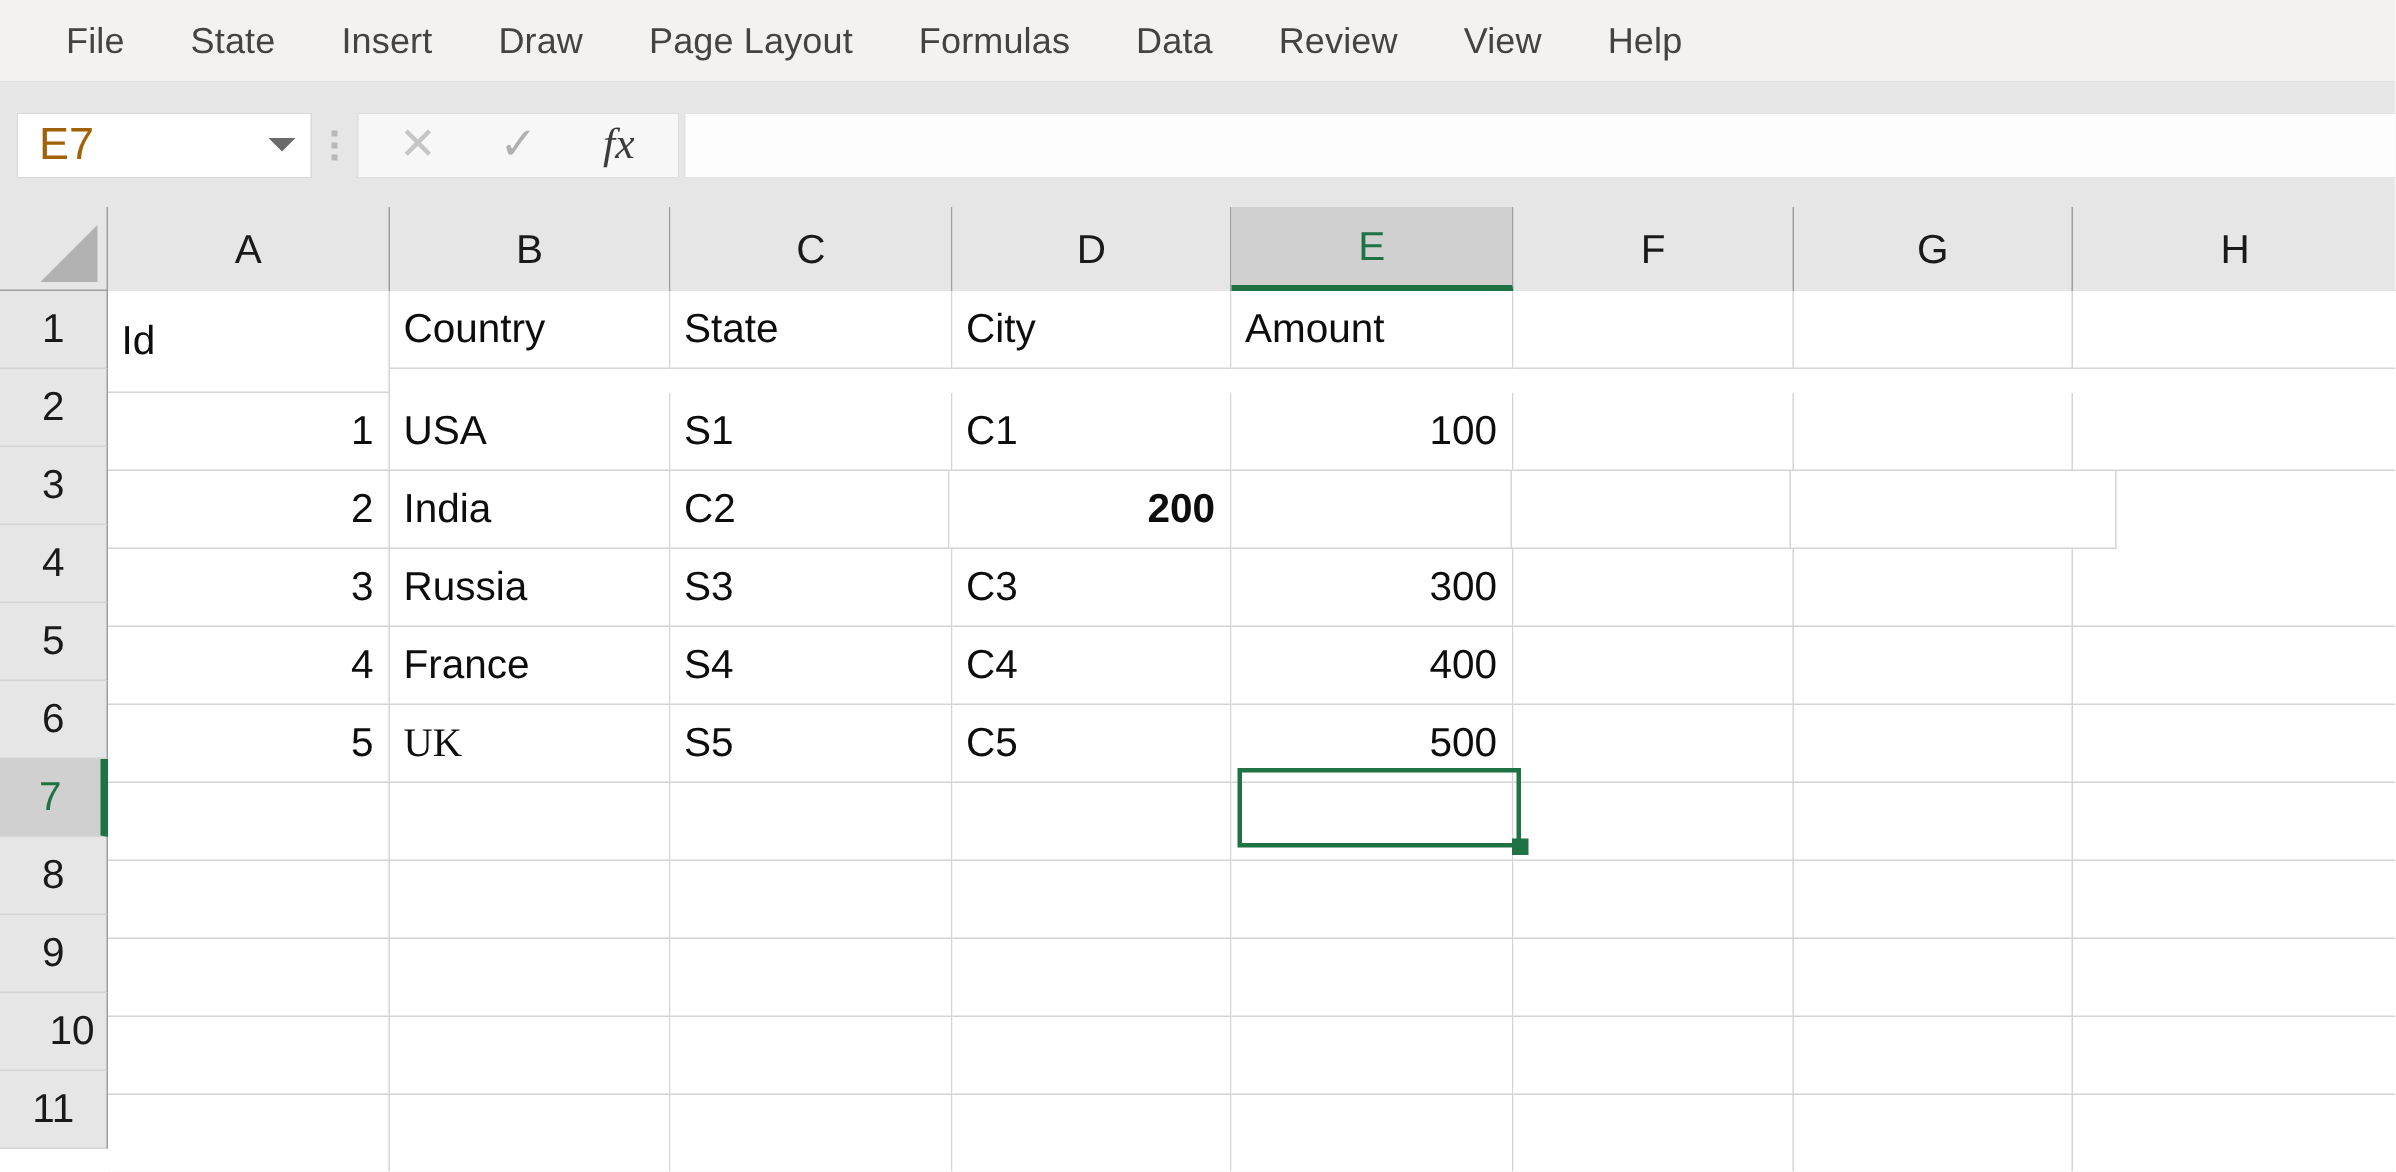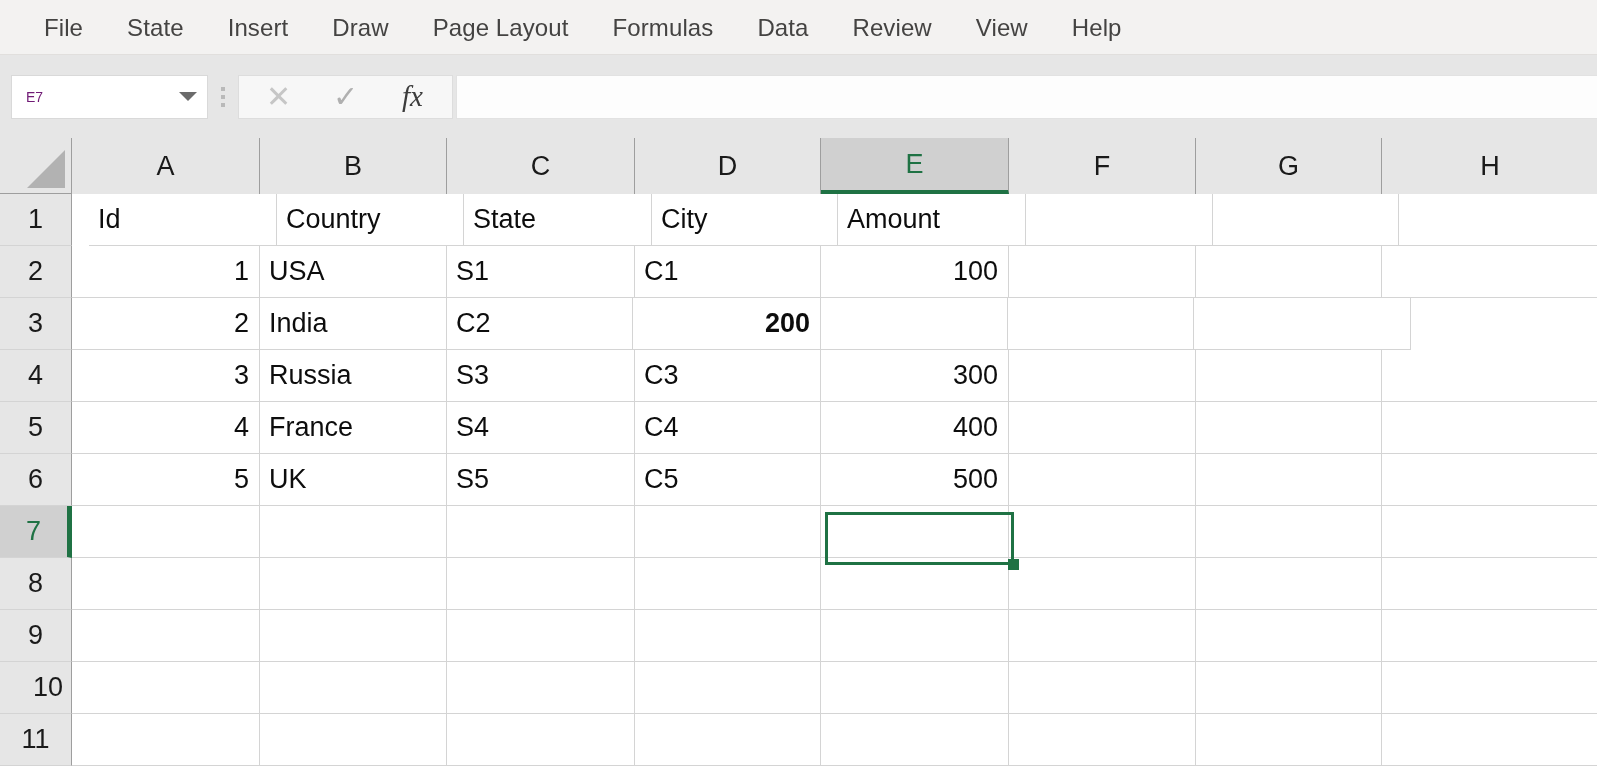--- a/index.html
+++ b/index.html
@@ -74,22 +74,22 @@
     margin-left: 11px;
     width: 197px; height: 44px;
     background: #ffffff;
     border: 1px solid #d9d9d9;
     display: flex;
     align-items: center;
     justify-content: space-between;
     padding: 0 10px 0 14px;
   }
   .name-box-value {
-    font-size: 14px;
-    color: #701a75;
+    font-size: 30px;
+    color: #a16207;
     line-height: 1;
   }
   .caret-down {
     width: 0; height: 0;
     border-left: 9px solid transparent;
     border-right: 9px solid transparent;
     border-top: 9px solid #6b6b6b;
     margin-left: 8px;
   }
 
@@ -327,21 +327,21 @@
         <div class="row-head" style="height: 52px;">5</div>
         <div class="row-head" style="height: 52px;">6</div>
         <div class="row-head sel" style="height: 52px;">7</div>
         <div class="row-head" style="height: 52px;">8</div>
         <div class="row-head" style="height: 52px;">9</div>
         <div class="row-head" style="height: 52px; padding-left: 25px;">10</div>
         <div class="row-head" style="height: 52px;">11</div>
       </div>
     <div class="cells" id="cells-host">
         <div class="grid-row">
-          <div class="cell txt" style="width: 188px; height: 52px; margin-left: 17px;">Id</div>
+          <div class="cell txt" style="width: 188px; height: 68px;">Id</div>
           <div class="cell txt" style="width: 187px; height: 52px;">Country</div>
           <div class="cell txt" style="width: 188px; height: 52px;">State</div>
           <div class="cell txt" style="width: 186px; height: 52px;">City</div>
           <div class="cell txt" style="width: 188px; height: 52px;">Amount</div>
           <div class="cell txt" style="width: 187px; height: 52px;"></div>
           <div class="cell txt" style="width: 186px; height: 52px;"></div>
           <div class="cell txt" style="width: 217px; height: 52px;"></div>
         </div>
         <div class="grid-row">
           <div class="cell num" style="width: 188px; height: 52px;">1</div>
@@ -377,21 +377,21 @@
           <div class="cell txt" style="width: 187px; height: 52px;">France</div>
           <div class="cell txt" style="width: 188px; height: 52px;">S4</div>
           <div class="cell txt" style="width: 186px; height: 52px;">C4</div>
           <div class="cell num" style="width: 188px; height: 52px;">400</div>
           <div class="cell txt" style="width: 187px; height: 52px;"></div>
           <div class="cell txt" style="width: 186px; height: 52px;"></div>
           <div class="cell txt" style="width: 217px; height: 52px;"></div>
         </div>
         <div class="grid-row">
           <div class="cell num" style="width: 188px; height: 52px;">5</div>
-          <div class="cell txt" style="width: 187px; height: 52px;">UK</div>
+          <div class="cell txt" style="width: 187px; height: 52px; font-family: Liberation Serif, serif;">UK</div>
           <div class="cell txt" style="width: 188px; height: 52px;">S5</div>
           <div class="cell txt" style="width: 186px; height: 52px;">C5</div>
           <div class="cell num" style="width: 188px; height: 52px;">500</div>
           <div class="cell txt" style="width: 187px; height: 52px;"></div>
           <div class="cell txt" style="width: 186px; height: 52px;"></div>
           <div class="cell txt" style="width: 217px; height: 52px;"></div>
         </div>
         <div class="grid-row">
           <div class="cell txt" style="width: 188px; height: 52px;"></div>
           <div class="cell txt" style="width: 187px; height: 52px;"></div>

